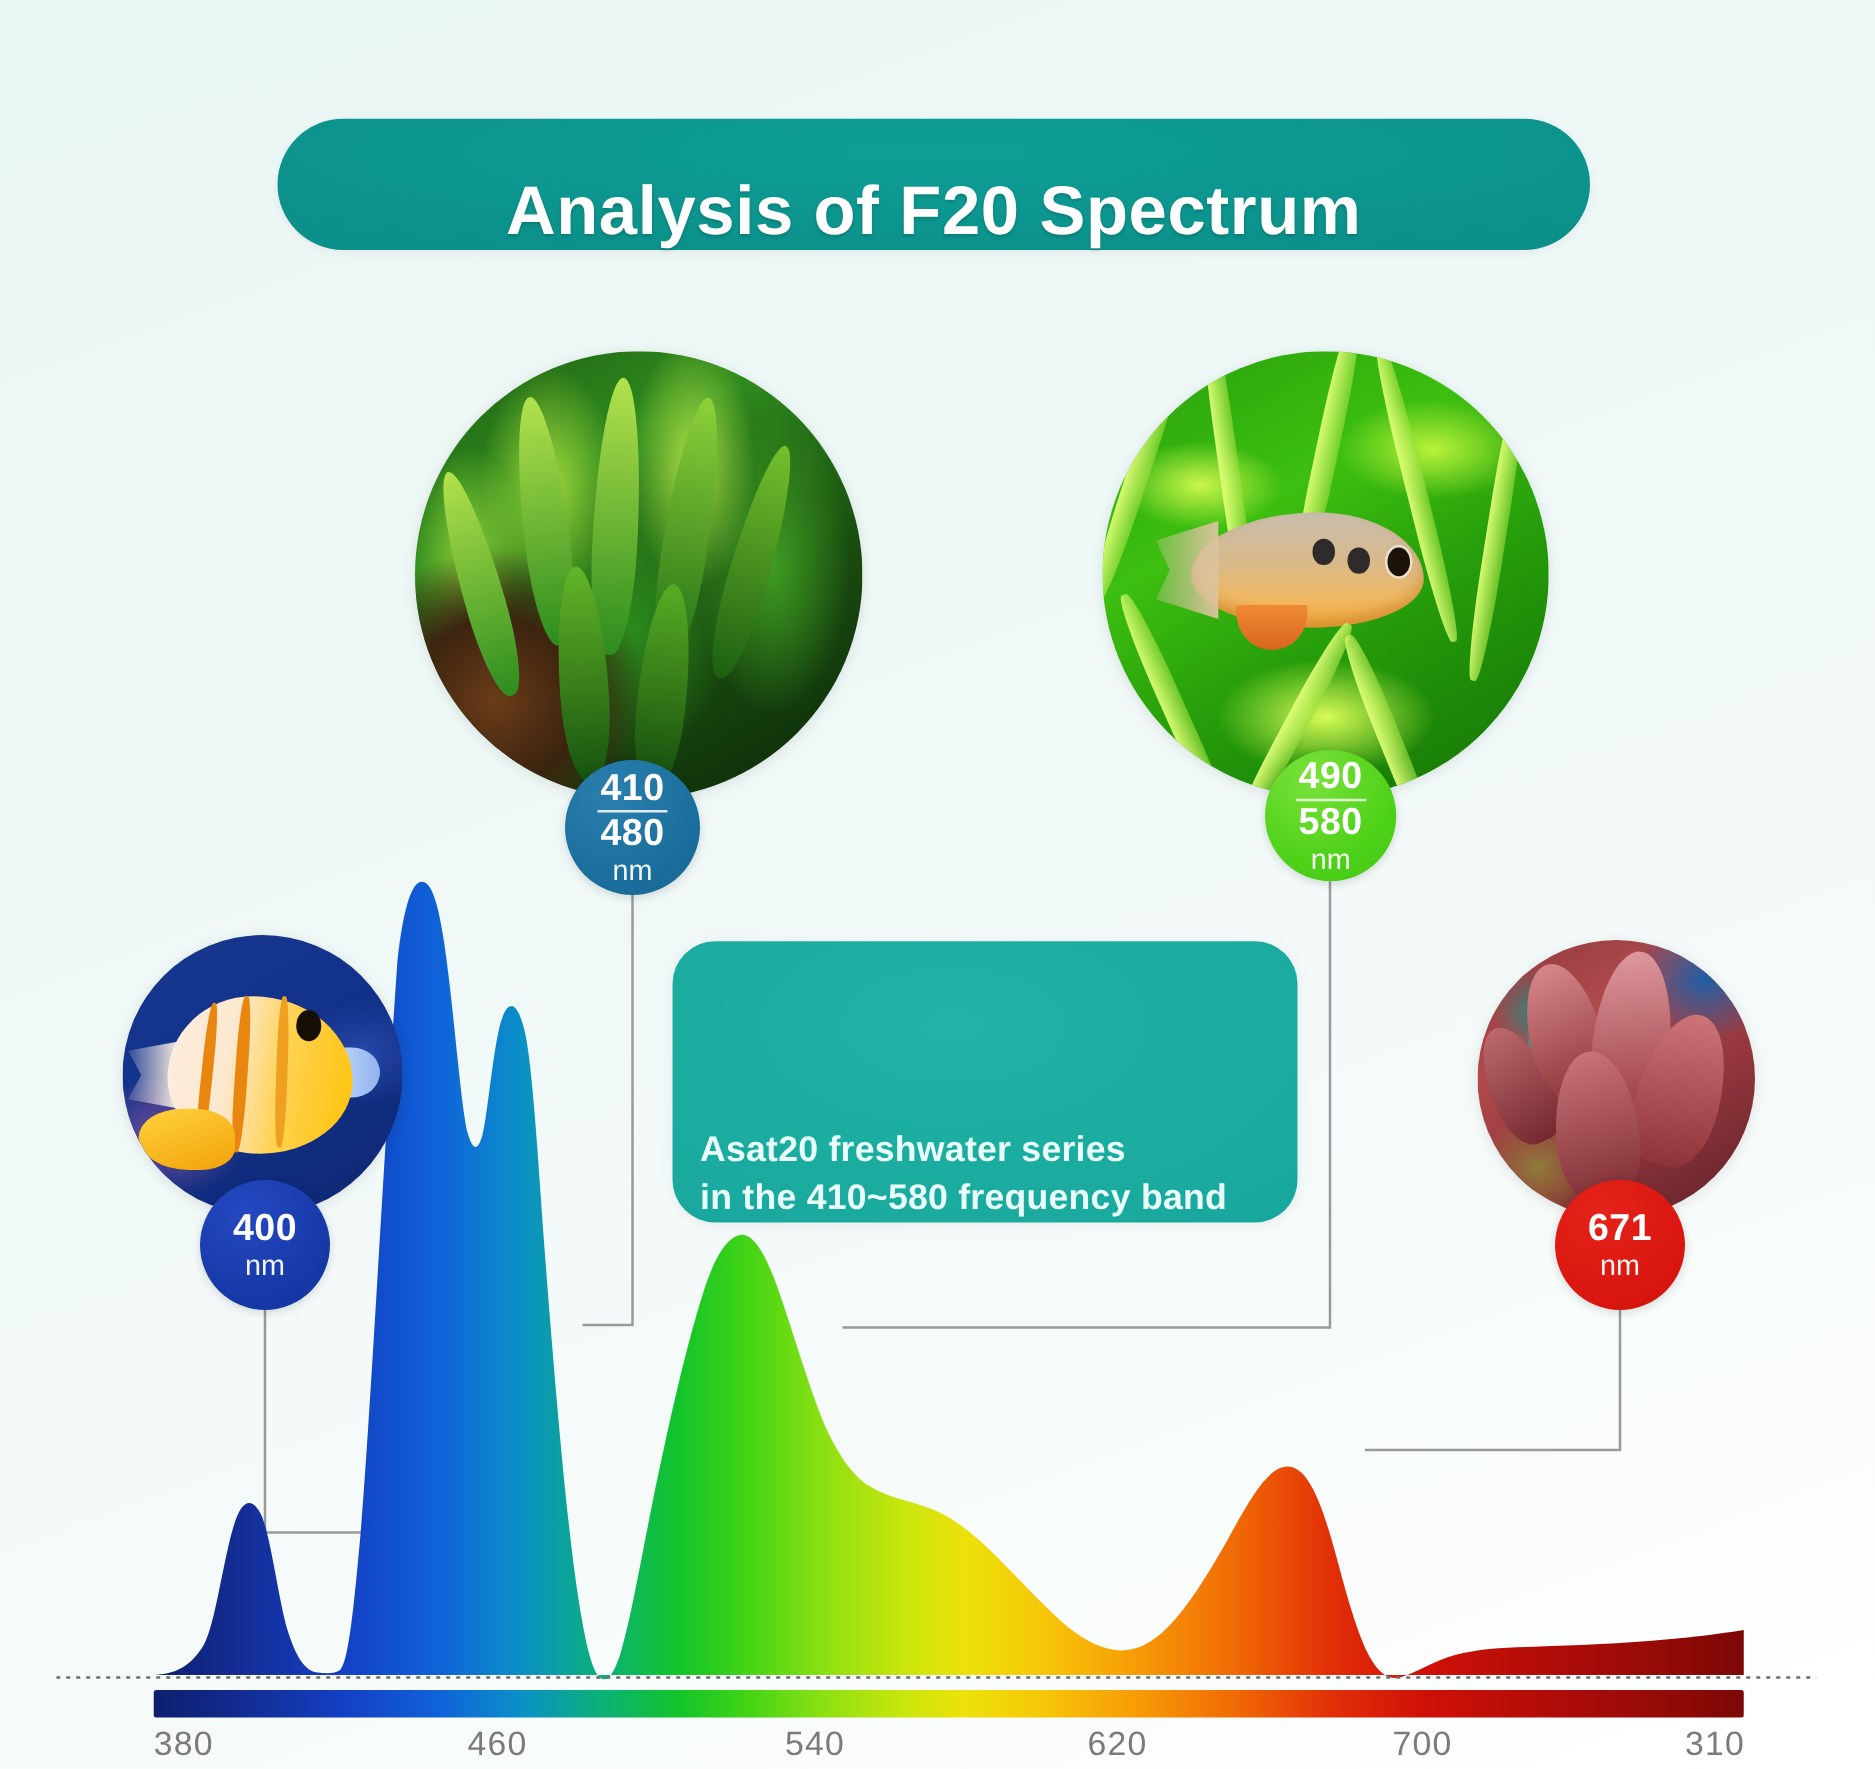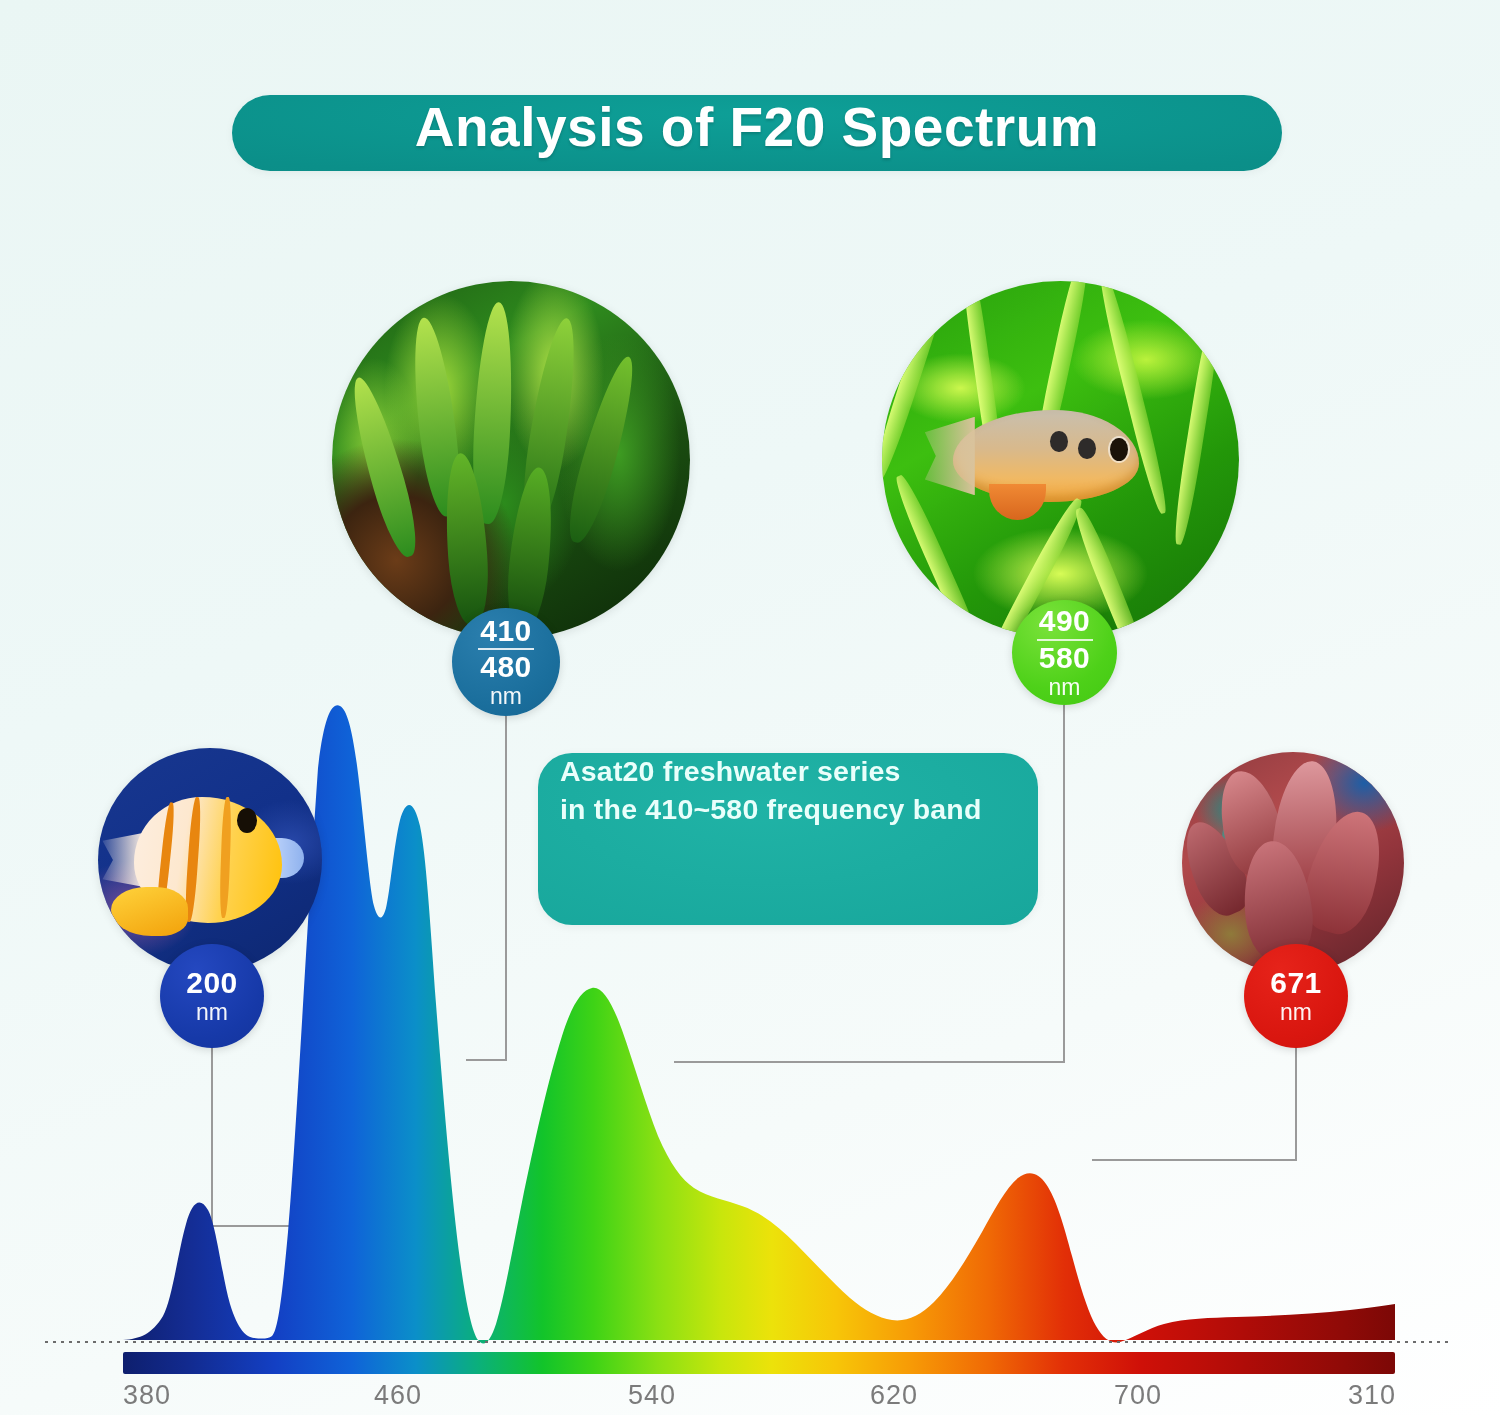--- a/index.html
+++ b/index.html
@@ -5,39 +5,39 @@
   html,body{margin:0;padding:0;}
   body{
     width:1500px;height:1415px;position:relative;overflow:hidden;
     font-family:"Liberation Sans", sans-serif;
     background:linear-gradient(160deg,#eaf6f4 0%,#eef8f7 38%,#f6fbfa 72%,#ffffff 100%);
   }
   .stage{position:absolute;inset:0;}
 
   
   #title-banner{
-    position:absolute;left:232px;top:95px;width:1050px;height:76px;
+    position:absolute;left:222px;top:95px;width:1050px;height:105px;
     border-radius:54px;
     background:radial-gradient(120% 160% at 50% 25%, #0e9f97 0%, #0b8f89 55%, #0c8a84 100%);
     box-shadow:0 2px 8px rgba(0,0,0,0.05);
-    display:flex;align-items:flex-start;justify-content:center;
+    display:flex;align-items:flex-end;justify-content:center;
   }
   #title-banner .ttl{
     color:#ffffff;font-size:55px;font-weight:bold;letter-spacing:0.5px;
     text-shadow:0 2px 3px rgba(0,0,0,0.18);
     white-space:nowrap;
   }
 
   
   #callout{
-    position:absolute;left:538px;top:753px;width:500px;height:172px;
+    position:absolute;left:538px;top:753px;width:500px;height:225px;
     border-radius:34px;
     background:radial-gradient(130% 150% at 45% 30%, #20b3a6 0%, #18a79c 60%, #179f95 100%);
     box-shadow:0 2px 10px rgba(0,0,0,0.06);
-    display:flex;align-items:flex-start;
+    display:flex;align-items:flex-end;
   }
   #callout .ctxt{
     color:#e9fffb;font-size:28.5px;font-weight:bold;line-height:1.33;
     padding-left:22px;letter-spacing:0.2px;
   }
 
   
   .photo{
     position:absolute;border-radius:50%;overflow:hidden;
     box-shadow:0 2px 10px rgba(0,0,0,0.10);
@@ -364,21 +364,21 @@
   </div>
 
   <div id="badge-490-580" class="badge">
     <div class="num">490</div>
     <div class="div"></div>
     <div class="num second">580</div>
     <div class="unit">nm</div>
   </div>
 
   <div id="badge-400" class="badge">
-    <div class="num">200</div>
+    <div class="num">400</div>
     <div class="unit">nm</div>
   </div>
 
   <div id="badge-671" class="badge">
     <div class="num">671</div>
     <div class="unit">nm</div>
   </div>
 
   <div id="callout">
     <div class="ctxt">

